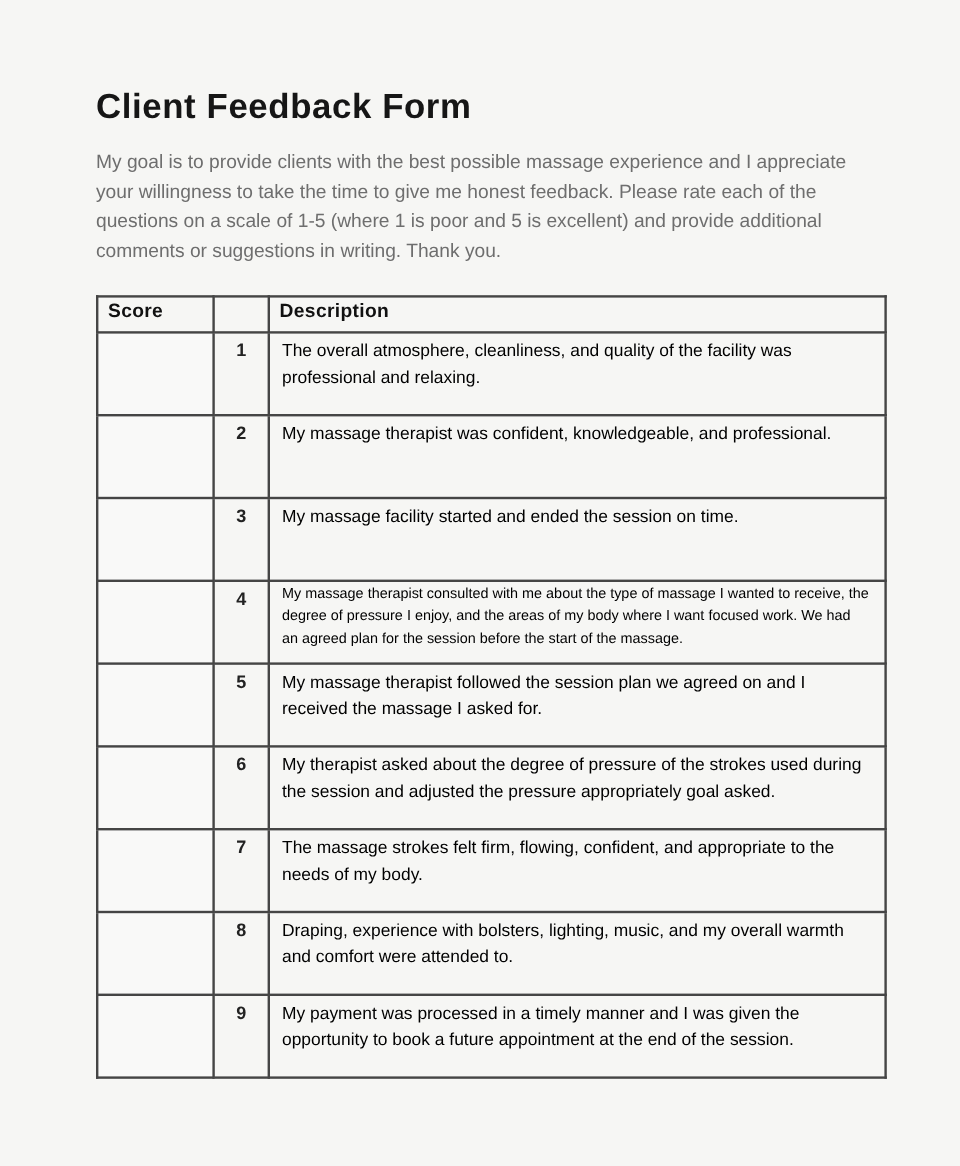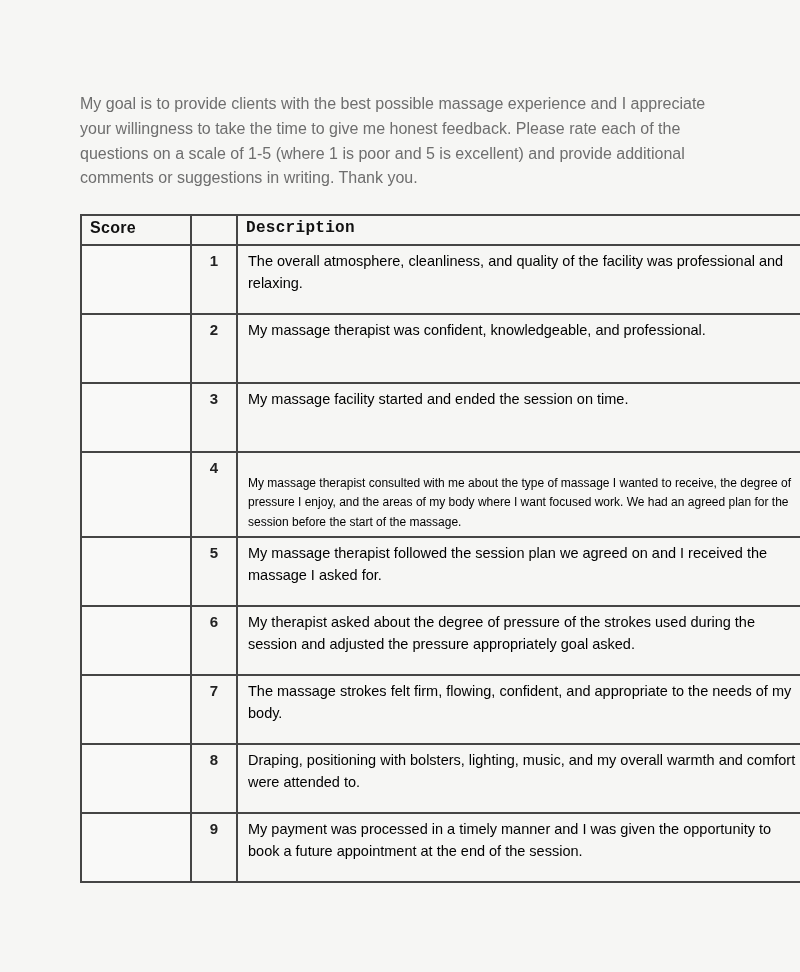--- a/index.html
+++ b/index.html
@@ -40,23 +40,23 @@
     border-collapse: collapse;
     table-layout: fixed;
     width: 657px;
   }
   table.feedback th,
   table.feedback td {
     border: 2px solid #454545;
     vertical-align: top;
     box-sizing: border-box;
   }
-  th.col-score { width: 110px; }
+  th.col-score { width: 97px; }
   th.col-num   { width: 46px; }
-  th.col-desc  { width: 575px; font-family: Liberation Mono, monospace; }
+  th.col-desc  { width: 514px; }
   thead tr { height: 30px; }
   thead th {
     font-size: 16px;
     font-weight: 700;
     color: #111;
     text-align: left;
     padding: 3px 6px 2px 8px;
     letter-spacing: 0.3px;
   }
   tbody tr { height: 69px; }
@@ -70,27 +70,28 @@
   }
   td.cell-desc {
     font-size: 14.5px;
     line-height: 1.5;
     color: #000000;
     padding: 5px 12px 4px 10px;
   }
   tbody tr:nth-child(4) td.cell-desc {
     font-size: 12px;
     line-height: 1.6;
-    padding-top: 21px;
+    padding-top: 0;
   }
 </style>
 </head>
 <body>
 
 <div class="page">
+  <h1 class="doc-title">Client Feedback Form</h1>
   <p class="intro">My goal is to provide clients with the best possible massage experience and I appreciate your willingness to take the time to give me honest feedback. Please rate each of the questions on a scale of 1-5 (where 1 is poor and 5 is excellent) and provide additional comments or suggestions in writing. Thank you.</p>
 
   <table class="feedback">
     <thead>
       <tr>
         <th class="col-score">Score</th>
         <th class="col-num"></th>
         <th class="col-desc">Description</th>
       </tr>
     </thead>
@@ -126,21 +127,21 @@
         <td class="cell-desc">My therapist asked about the degree of pressure of the strokes used during the session and adjusted the pressure appropriately goal asked.</td>
       </tr>
       <tr>
         <td class="cell-score"></td>
         <td class="cell-num">7</td>
         <td class="cell-desc">The massage strokes felt firm, flowing, confident, and appropriate to the needs of my body.</td>
       </tr>
       <tr>
         <td class="cell-score"></td>
         <td class="cell-num">8</td>
-        <td class="cell-desc">Draping, positioning with bolsters, lighting, music, and my overall warmth and comfort were attended to.</td>
+        <td class="cell-desc">Draping, experience with bolsters, lighting, music, and my overall warmth and comfort were attended to.</td>
       </tr>
       <tr>
         <td class="cell-score"></td>
         <td class="cell-num">9</td>
         <td class="cell-desc">My payment was processed in a timely manner and I was given the opportunity to book a future appointment at the end of the session.</td>
       </tr>
     </tbody>
   </table>
 </div>
 

